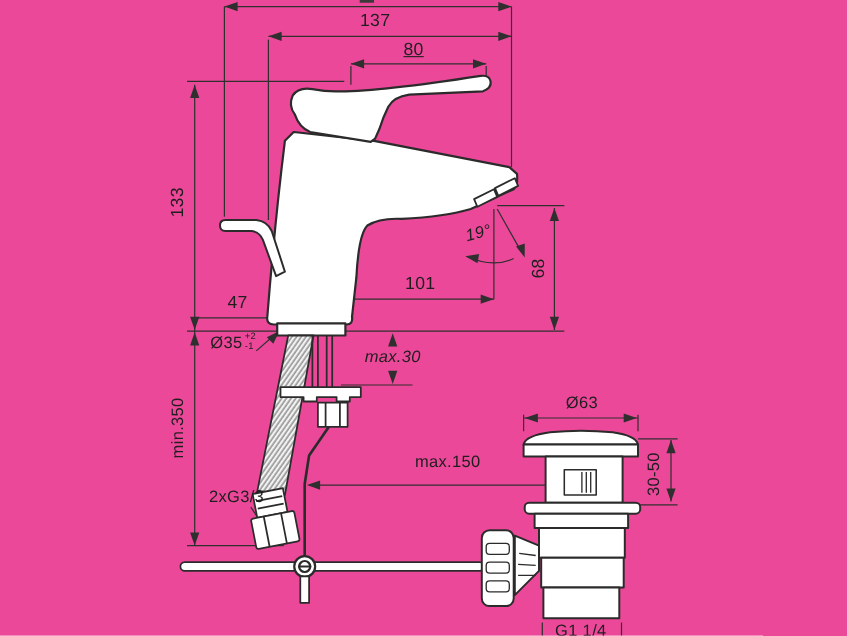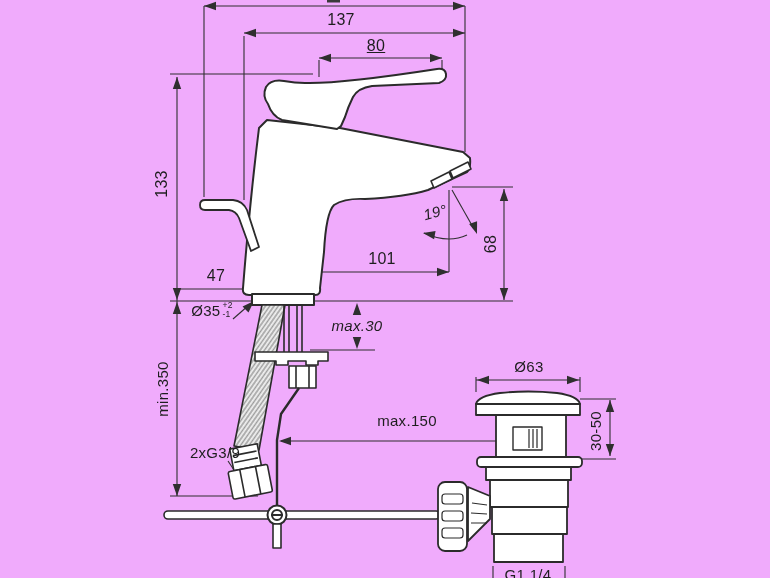--- a/index.html
+++ b/index.html
@@ -1,29 +1,29 @@
 <!DOCTYPE html>
 <html><head>
 <meta charset="utf-8">
 <style>
   html,body{margin:0;padding:0;background:#ffffff;}
   .stage{
-    position:relative;width:770px;height:578px;background:#f0abfc;
+    position:relative;width:770px;height:578px;background:#ec4899;
     overflow:hidden;font-family:"Liberation Sans", sans-serif;
   }
   .stage svg{position:absolute;left:0;top:0;}
   .lbl{
     position:absolute;color:#1e1e1e;font-size:16px;line-height:1;
     white-space:nowrap;transform:translate(-50%,-50%);
     letter-spacing:0.3px;
   }
   .rot{transform:translate(-50%,-50%) rotate(-90deg);}
   .ital{font-style:italic;transform:translate(-50%,-50%) rotate(-14deg);}
   .sm{font-size:15px;}
-  .o35wrap{display:flex;align-items:center;}
+  .o35wrap{display:flex;align-items:flex-end;}
   .tol{display:inline-flex;flex-direction:column;font-size:8.5px;line-height:1.05;margin-left:2px;margin-top:-2px;}
 </style>
 </head>
 <body>
 
 <div class="stage">
 
 <svg width="770" height="578" viewBox="0 0 770 578">
   <defs>
     <path id="ah" d="M0,0 L12,4.2 L12,-4.2 Z" fill="#2f2f2f"></path>
@@ -189,19 +189,19 @@
     <span>Ø35</span>
     <span class="tol">
       <span>+2</span>
       <span>-1</span>
     </span>
   </span>
 </div>
 
 <div class="lbl sm" style="left:357px;top:325px;font-style:italic;">max.30</div>
 <div class="lbl rot sm" style="left:162px;top:389px;">min.350</div>
-<div class="lbl sm" style="left:215px;top:452px;">2xG3/9</div>
+<div class="lbl sm" style="left:215px;top:452px;">2xG3/3</div>
 <div class="lbl sm" style="left:407px;top:420px;">max.150</div>
 <div class="lbl sm" style="left:529px;top:366px;">Ø63</div>
 <div class="lbl rot sm" style="left:595px;top:431px;">30-50</div>
 <div class="lbl sm" style="left:528px;top:574px;">G1 1/4</div>
 
 </div>
 
 </body></html>

